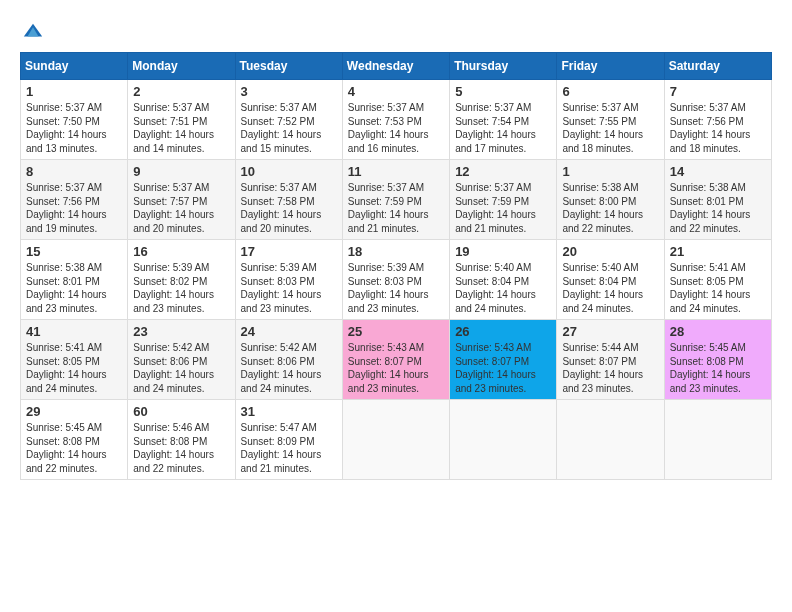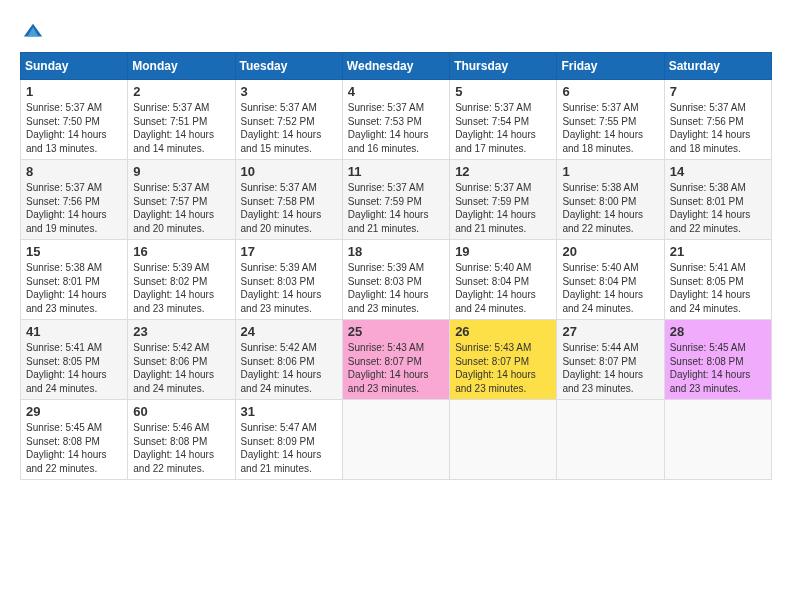--- a/index.html
+++ b/index.html
@@ -229,21 +229,21 @@
           <div class="day-info">Sunrise: 5:42 AM<br>Sunset: 8:06 PM<br>Daylight: 14 hours<br>and 24 minutes.</div>
         </td>
         <td style="background: rgb(245, 245, 245);">
           <span class="day-number">24</span>
           <div class="day-info">Sunrise: 5:42 AM<br>Sunset: 8:06 PM<br>Daylight: 14 hours<br>and 24 minutes.</div>
         </td>
         <td style="background: #f9a8d4;">
           <span class="day-number">25</span>
           <div class="day-info">Sunrise: 5:43 AM<br>Sunset: 8:07 PM<br>Daylight: 14 hours<br>and 23 minutes.</div>
         </td>
-        <td style="background: #fde047;">
+        <td style="background: #0ea5e9;">
           <span class="day-number">26</span>
           <div class="day-info">Sunrise: 5:43 AM<br>Sunset: 8:07 PM<br>Daylight: 14 hours<br>and 23 minutes.</div>
         </td>
         <td style="background: rgb(245, 245, 245);">
           <span class="day-number">27</span>
           <div class="day-info">Sunrise: 5:44 AM<br>Sunset: 8:07 PM<br>Daylight: 14 hours<br>and 23 minutes.</div>
         </td>
         <td style="background: #f0abfc;">
           <span class="day-number">28</span>
           <div class="day-info">Sunrise: 5:45 AM<br>Sunset: 8:08 PM<br>Daylight: 14 hours<br>and 23 minutes.</div>

